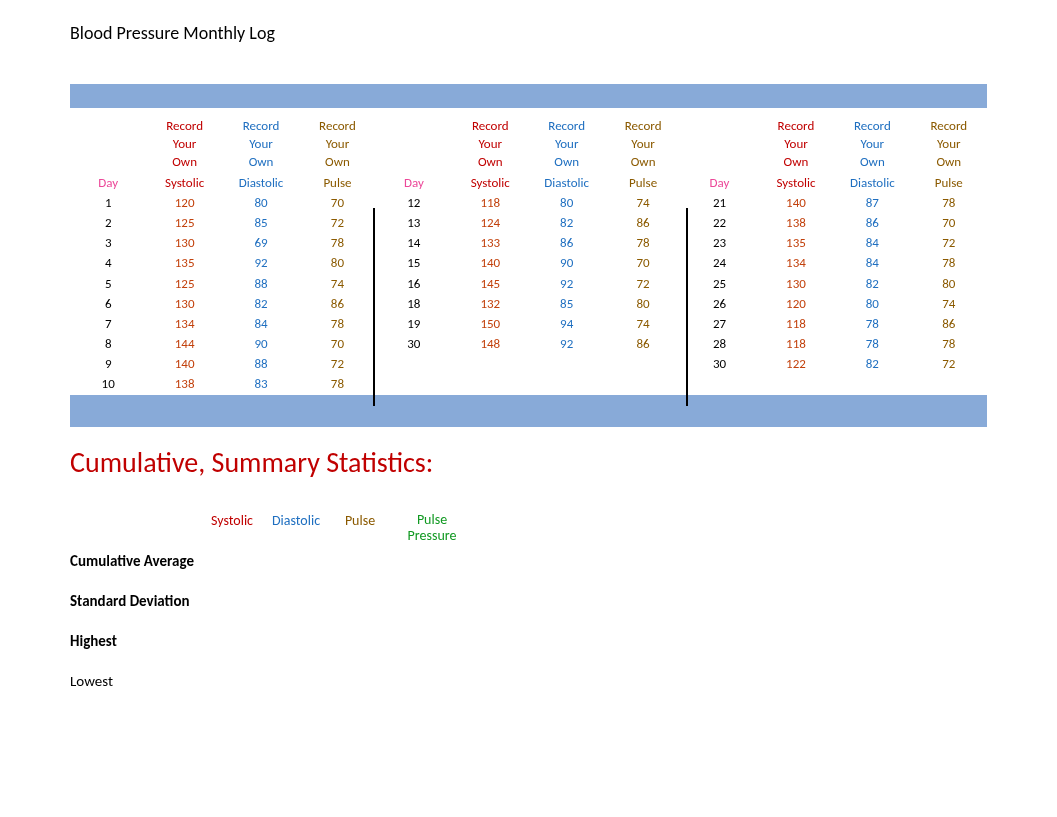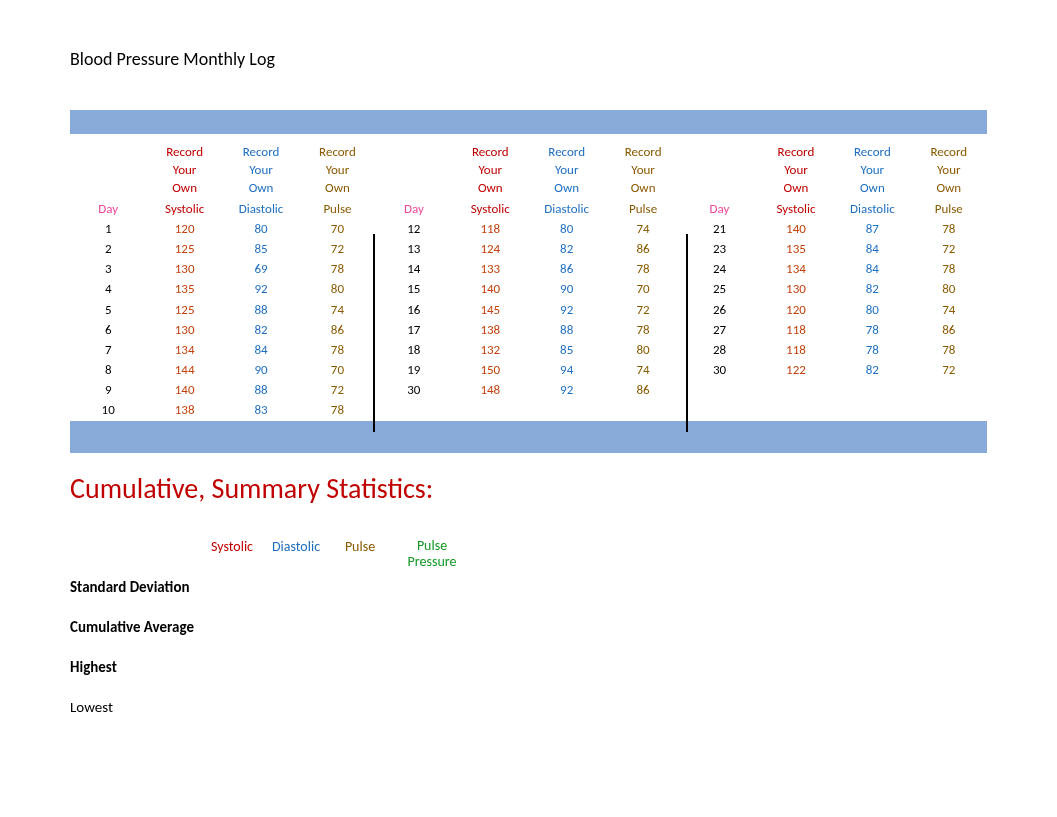--- a/index.html
+++ b/index.html
@@ -4,21 +4,21 @@
 <style>
   * { box-sizing: border-box; }
   body {
     margin: 0;
     padding: 0;
     background: #fff;
     font-family: Calibri, Arial, sans-serif;
     width: 1057px;
   }
   .page {
-    padding: 48px 70px 30px 70px;
+    padding: 22px 70px 30px 70px;
   }
   .title {
     font-size: 18px;
     color: #000;
     margin-bottom: 40px;
   }
   .blue-bar {
     background: #88aad8;
     height: 24px;
     width: 100%;
@@ -232,26 +232,20 @@
               <td class="dia">90</td>
               <td class="pul">70</td>
             </tr>
             <tr>
               <td class="day">16</td>
               <td class="sys">145</td>
               <td class="dia">92</td>
               <td class="pul">72</td>
             </tr>
             <tr>
-              <td class="day">17</td>
-              <td class="sys">138</td>
-              <td class="dia">88</td>
-              <td class="pul">78</td>
-            </tr>
-            <tr>
               <td class="day">18</td>
               <td class="sys">132</td>
               <td class="dia">85</td>
               <td class="pul">80</td>
             </tr>
             <tr>
               <td class="day">19</td>
               <td class="sys">150</td>
               <td class="dia">94</td>
               <td class="pul">74</td>
@@ -280,20 +274,26 @@
               <th class="sub-hdr dia">Diastolic</th>
               <th class="sub-hdr pul">Pulse</th>
             </tr>
           </thead>
           <tbody>
             <tr>
               <td class="day">21</td>
               <td class="sys">140</td>
               <td class="dia">87</td>
               <td class="pul">78</td>
+            </tr>
+            <tr>
+              <td class="day">22</td>
+              <td class="sys">138</td>
+              <td class="dia">86</td>
+              <td class="pul">70</td>
             </tr>
             <tr>
               <td class="day">23</td>
               <td class="sys">135</td>
               <td class="dia">84</td>
               <td class="pul">72</td>
             </tr>
             <tr>
               <td class="day">24</td>
               <td class="sys">134</td>
@@ -340,17 +340,17 @@
   <div class="summary-title">Cumulative, Summary Statistics:</div>
 
   <div class="stats-hdr">
     <span style="width:70px"></span>
     <span class="sys">Systolic</span>
     <span class="dia">Diastolic</span>
     <span class="pul">Pulse</span>
     <span class="pp">Pulse Pressure</span>
   </div>
 
+  <div class="stat-row">Cumulative Average</div>
   <div class="stat-row">Standard Deviation</div>
-  <div class="stat-row">Cumulative Average</div>
   <div class="stat-row">Highest</div>
   <div class="stat-row lowest">Lowest</div>
 </div>
 
 </body></html>

